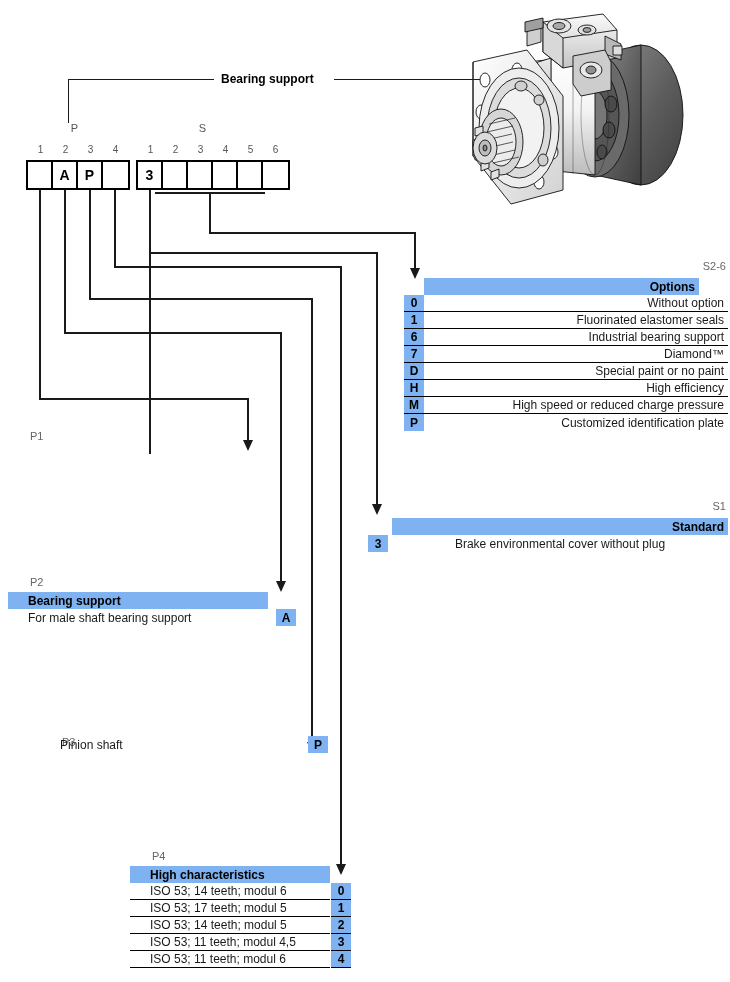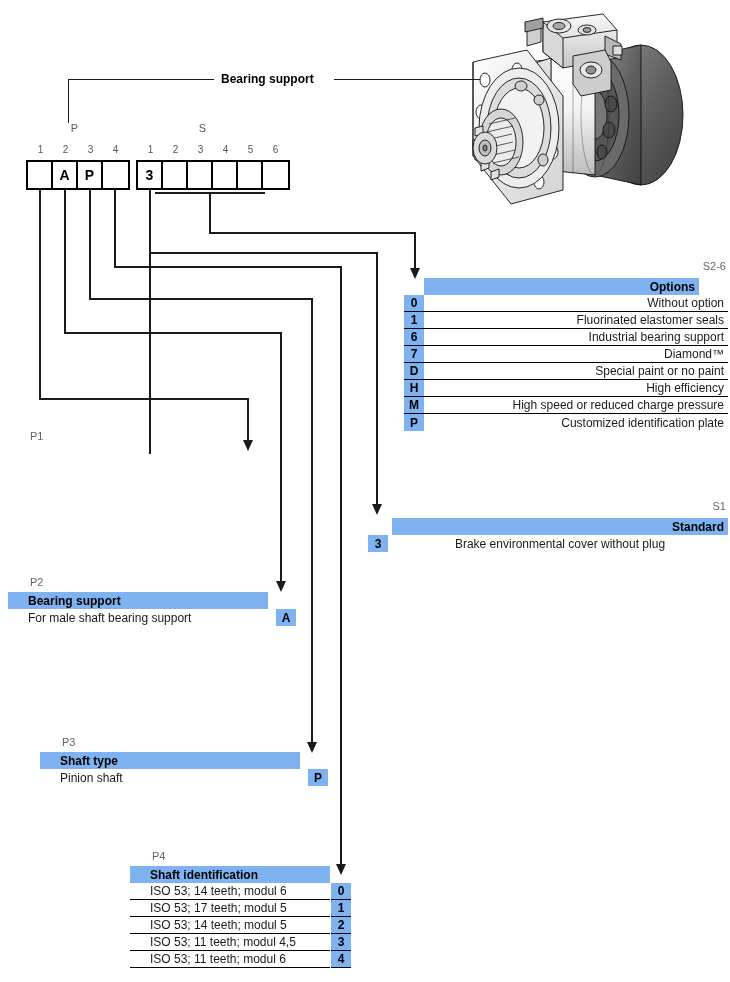--- a/index.html
+++ b/index.html
@@ -304,37 +304,32 @@
   </div>
   <div class="row">
     <div class="desc nb la" style="width:260px;">For male shaft bearing support</div>
     <div style="width:8px;"></div>
     <div class="code nb" style="width:20px;">A</div>
   </div>
 </div>
 
 <div class="tbl" style="left:40px;top:736px;width:292px;">
   <div class="tbl-tag la" style="left:2px;top:0px;">P3</div>
-  <div class="row" style="margin-top:16px;">
-    <div class="bar" style="width:260px;">
-      <div class="bar-title la" style="display:flex;justify-content:flex-start;">Shaft type</div>
-    </div>
-  </div>
   <div class="row">
     <div class="desc nb la" style="width:260px;">Pinion shaft</div>
     <div style="width:8px;"></div>
     <div class="code nb" style="width:20px;">P</div>
   </div>
 </div>
 
 <div class="tbl" style="left:130px;top:850px;width:222px;">
   <div class="tbl-tag la" style="left:2px;top:0px;">P4</div>
   <div class="row" style="margin-top:16px;">
     <div class="bar" style="width:200px;">
-      <div class="bar-title la" style="display:flex;justify-content:flex-start;">Shaft identification</div>
+      <div class="bar-title la" style="display:flex;justify-content:flex-start;">High characteristics</div>
     </div>
     <div style="width:1px;"></div>
     <div style="width:20px;"></div>
   </div>
   <div class="row">
     <div class="desc la" style="width:200px;">ISO 53; 14 teeth; modul 6</div>
     <div style="width:1px;"></div>
     <div class="code" style="width:20px;">0</div>
   </div>
   <div class="row">

